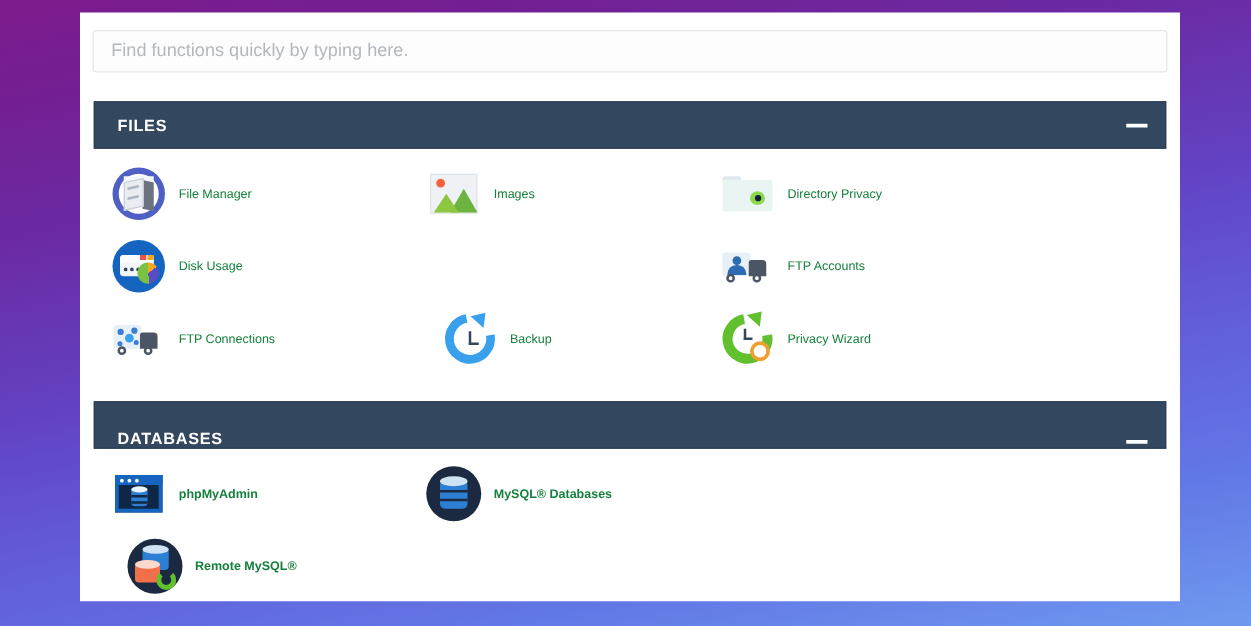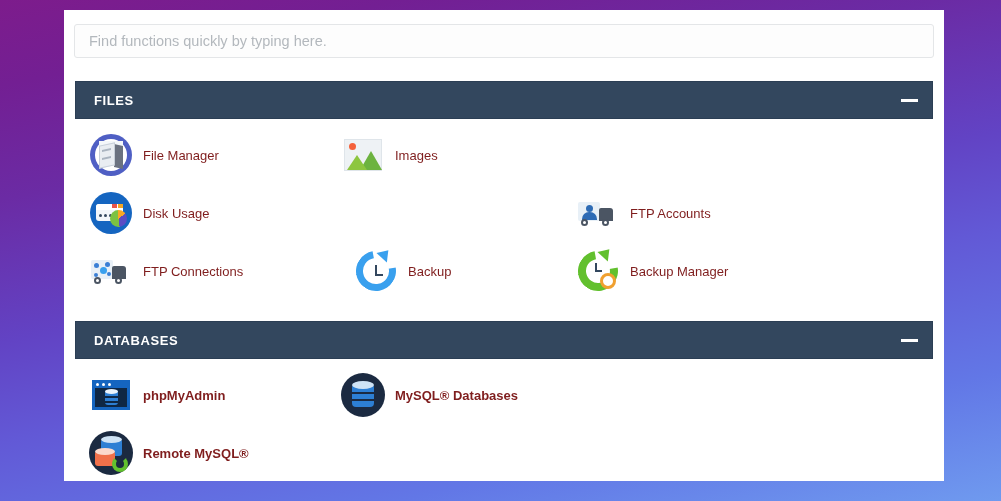--- a/index.html
+++ b/index.html
@@ -104,22 +104,22 @@
     cursor: pointer;
   }
   .item .icon {
     width: 46px;
     height: 46px;
     flex: 0 0 46px;
     position: relative;
     margin-right: 9px;
   }
   .item .label {
-    font-size: 13px;
-    color: #7f1d1d;
+    font-size: 10px;
+    color: #15803d;
     white-space: nowrap;
     font-family: "Liberation Sans", sans-serif;
   }
 
   
   .ic { position:absolute; left:0; top:0; width:46px; height:46px; }
 
   
   .circ { position:absolute; border-radius:50%; }
 
@@ -250,20 +250,31 @@
           <span class="ic">
             <span class="img-frame"></span>
             <span class="img-m2"></span>
               <span class="img-m1"></span>
             <span class="img-sun"></span>
           </span>
         </span>
         <span class="label">Images</span>
       </div>
 
+      <div class="item" style="left:500px; top:0px;">
+        <span class="icon">
+          <span class="ic">
+            <span style="position:absolute;left:3px;top:9px;width:15px;height:5px;background:#dfe9ef;border-radius:2px 2px 0 0;"></span>
+            <span style="position:absolute;left:3px;top:12px;width:40px;height:25px;background:#e9f5f3;border-radius:2px;"></span>
+            <span style="position:absolute;left:25px;top:21px;width:12px;height:11px;border-radius:50%;background:#8ed84e;"></span>
+            <span style="position:absolute;left:29px;top:24px;width:5px;height:5px;border-radius:50%;background:#123;"></span>
+          </span>
+        </span>
+        <span class="label">Directory Privacy</span>
+      </div>
 
       <div class="item" style="left:13px; top:58px;">
         <span class="icon">
           <span class="ic">
             <span class="circ du-c"></span>
             <span class="du-srv"></span>
               <span class="du-srv-top"></span>
             <span class="du-sq"></span>
               <span class="du-sq2"></span>
             <span class="du-dot" style="left:11px;"></span>
@@ -322,25 +333,25 @@
       <div class="item" style="left:500px; top:116px;">
         <span class="icon">
           <span class="ic">
             <span class="bw-ring"></span>
             <span class="bw-arrow"></span>
             <span class="bw-hand-v"></span>
               <span class="bw-hand-h"></span>
             <span class="bw-mag"></span>
           </span>
         </span>
-        <span class="label">Backup Manager</span>
+        <span class="label">Privacy Wizard</span>
       </div>
     </div>
 
-    <div class="section-header" style="top:311px;">
+    <div class="section-header" style="top:311px;align-items:flex-end;">
       <span class="section-title">DATABASES</span>
       <span class="collapse-btn"></span>
     </div>
 
     <div class="grid" style="top:357px; height:115px;font-weight:bold;">
 
       <div class="item" style="left:13px; top:0px;">
         <span class="icon">
           <span class="ic">
             <span class="pma-win"></span>
@@ -364,21 +375,21 @@
             <span class="cyl"></span>
               <span class="cyl-t"></span>
             <span class="cyl-l1"></span>
               <span class="cyl-l2"></span>
           </span>
         </span>
         <span class="label">MySQL® Databases</span>
       </div>
 
 
-      <div class="item" style="left:13px; top:58px;">
+      <div class="item" style="left:26px; top:58px;">
         <span class="icon">
           <span class="ic">
             <span class="circ my-c"></span>
             <span class="rm-cyl-b"></span>
               <span class="rm-cyl-bt"></span>
             <span class="rm-cyl-o"></span>
               <span class="rm-cyl-ot"></span>
             <span class="rm-ref"></span>
           </span>
         </span>

